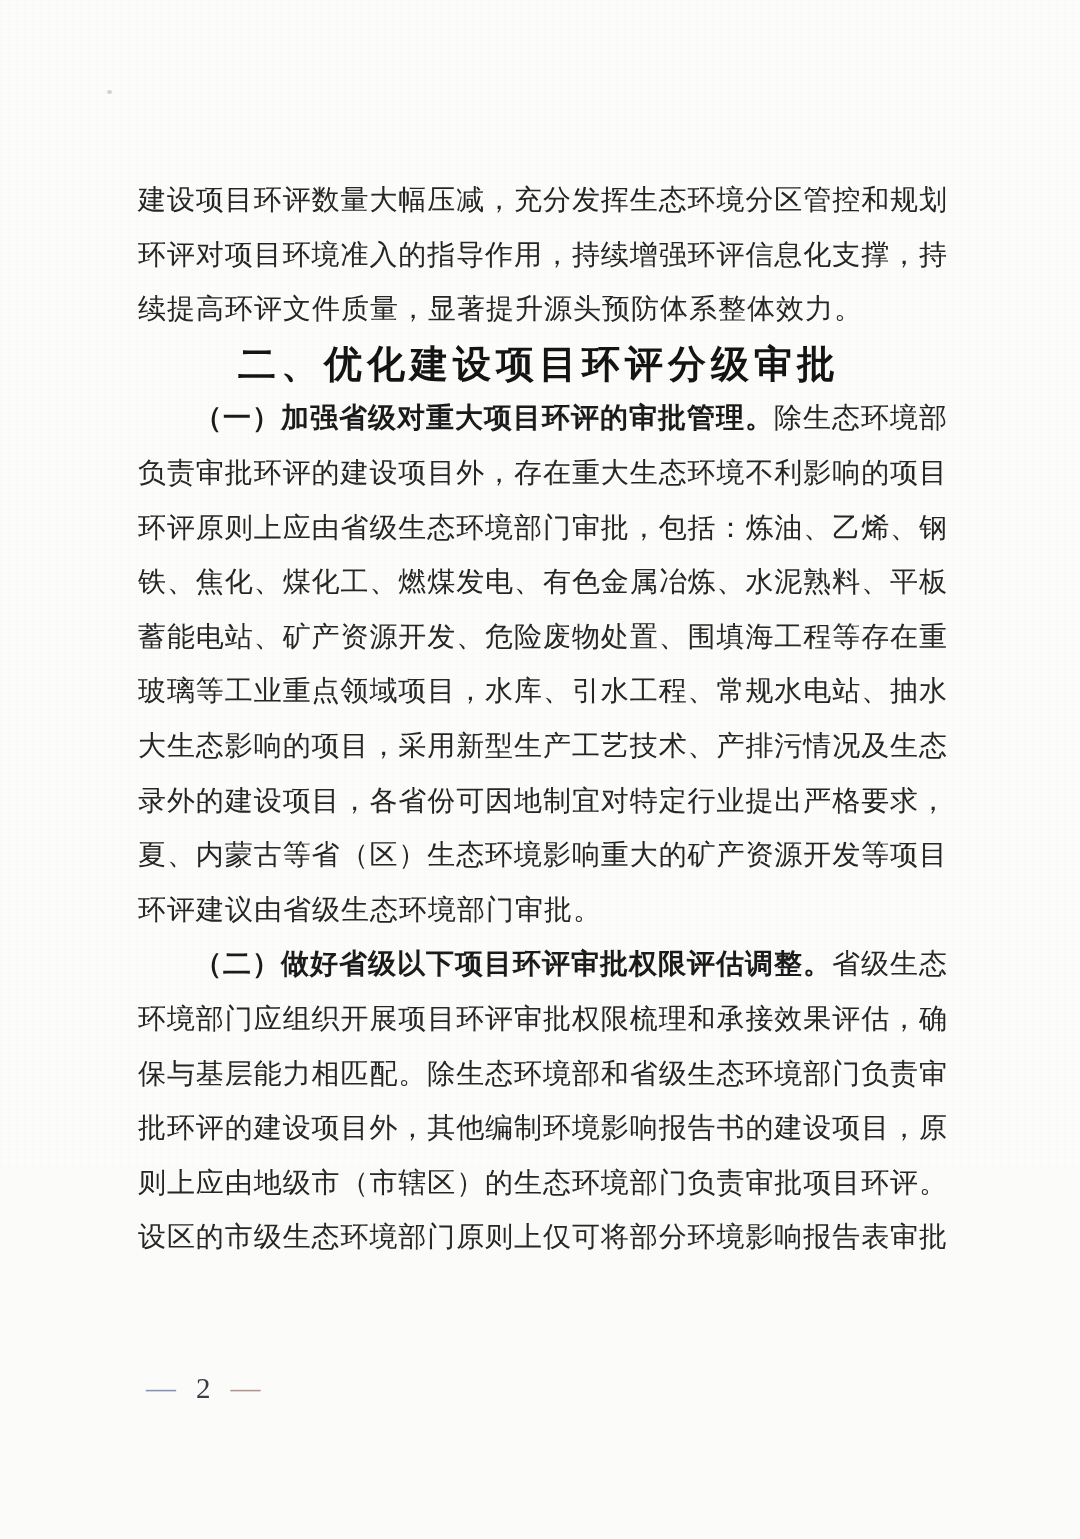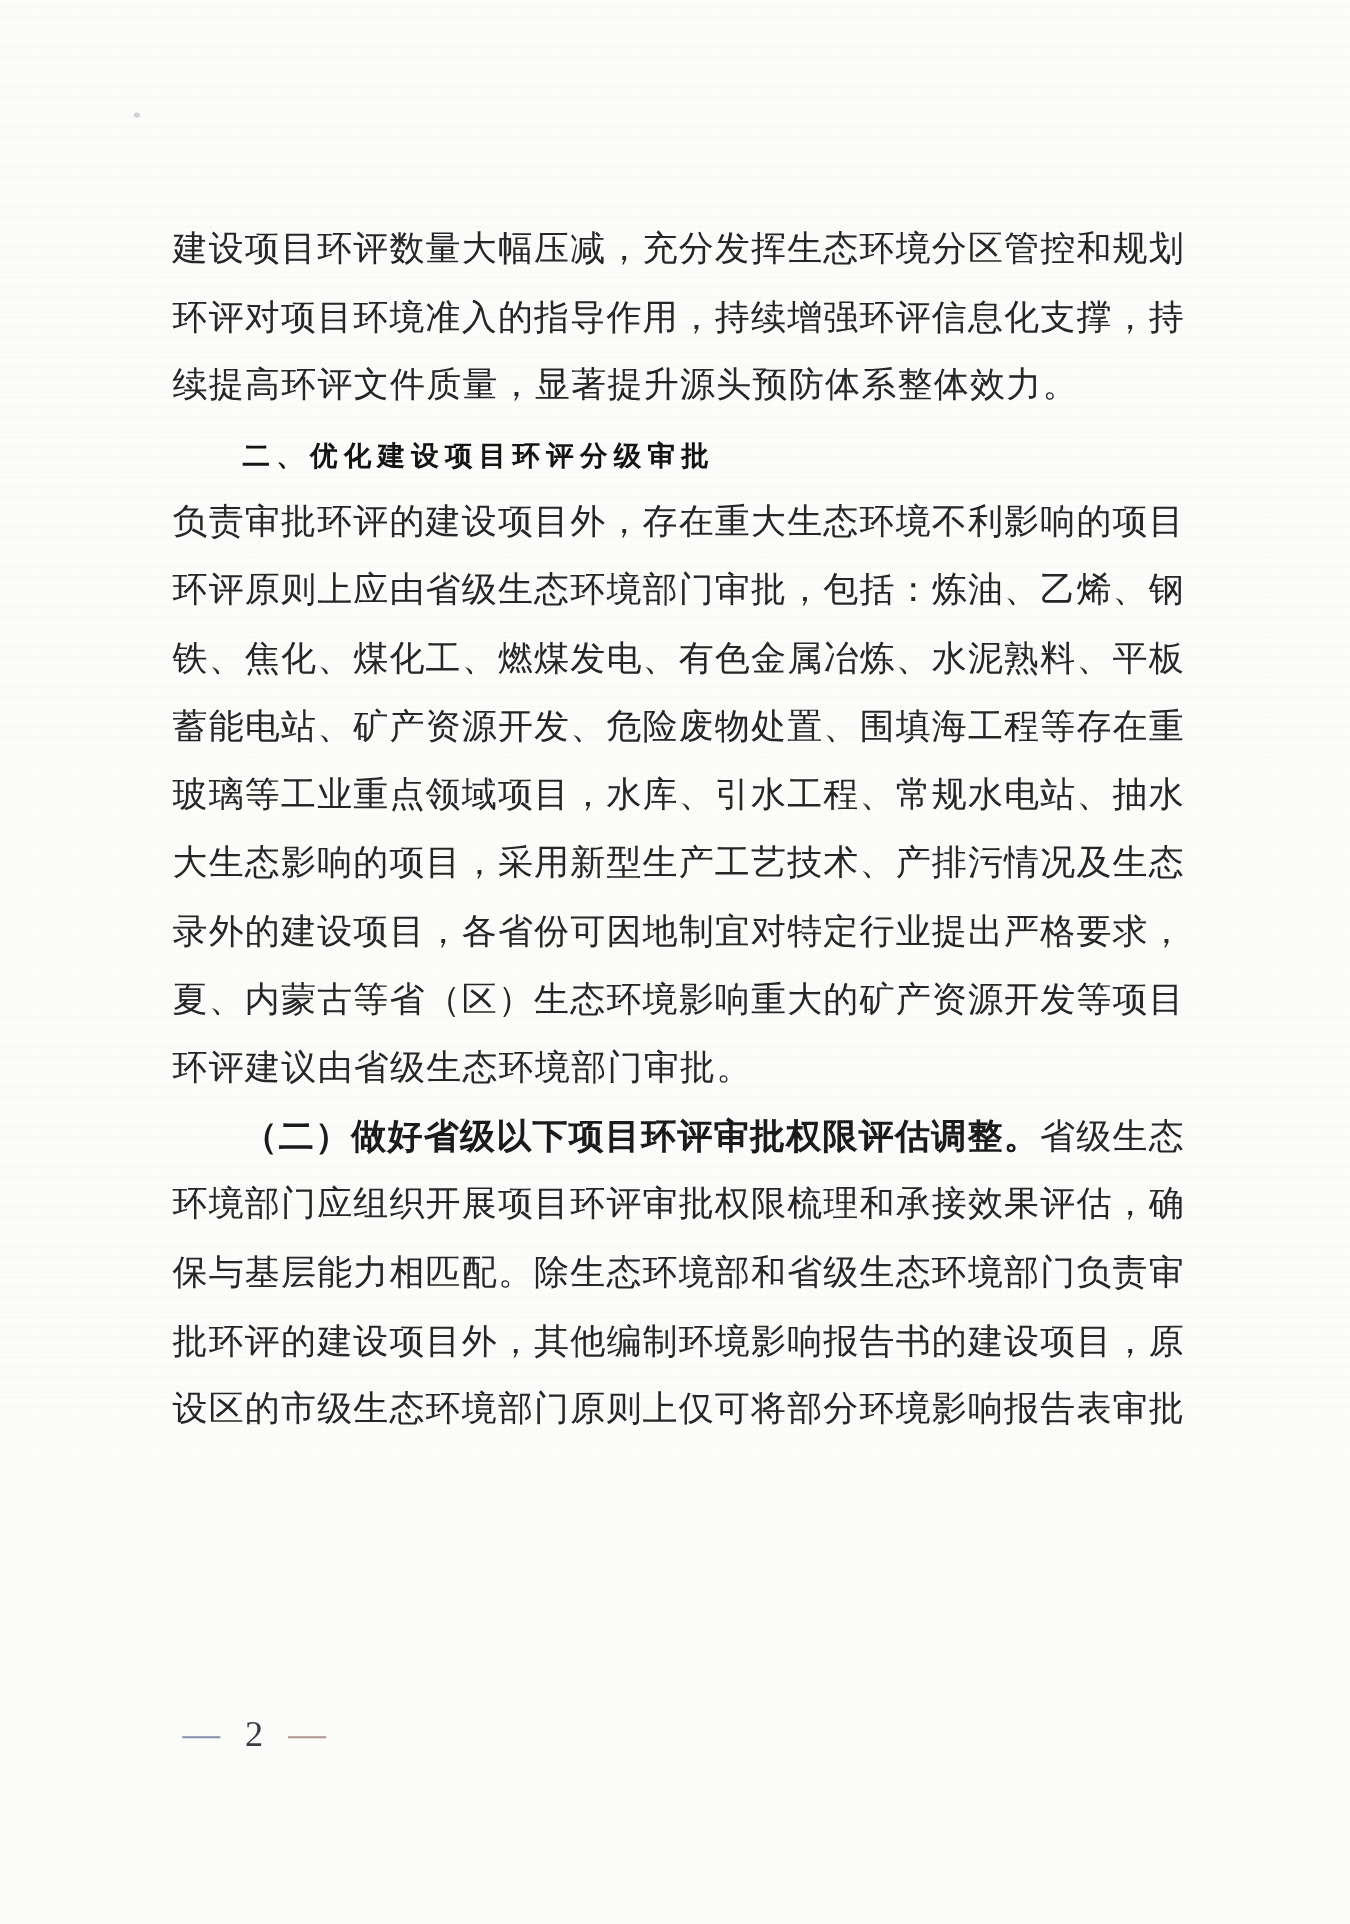--- a/index.html
+++ b/index.html
@@ -55,23 +55,24 @@
   .tline.left {
     text-align: right;
     text-align-last: left;
     letter-spacing: 1px;
     white-space: normal;
   }
   .tline.indent { padding-left: 56px; }
   .heading {
     font-family: "Liberation Sans", "DejaVu Sans", sans-serif;
     font-weight: 700;
-    font-size: 22px;
+    font-size: 38px;
     letter-spacing: 5px;
     color: #141414;
+    margin-left: 44px;
   }
   .lead {
     font-weight: 700;
     color: #1b1b1b;
   }
   .footer {
     position: absolute;
     left: 146px;
     top: 1368px;
     height: 40px;
@@ -103,36 +104,40 @@
   <div class="content">
 
     <div class="tline">建设项目环评数量大幅压减，充分发挥生态环境分区管控和规划</div>
     <div class="tline">环评对项目环境准入的指导作用，持续增强环评信息化支撑，持</div>
     <div class="tline left">续提高环评文件质量，显著提升源头预防体系整体效力。</div>
 
     <div class="tline left indent">
       <span class="heading">二、优化建设项目环评分级审批</span>
     </div>
 
+    <div class="tline indent">
+      <span class="lead">（一）加强省级对重大项目环评的审批管理。</span><span>除生态环境部</span>
+    </div>
     <div class="tline">负责审批环评的建设项目外，存在重大生态环境不利影响的项目</div>
     <div class="tline">环评原则上应由省级生态环境部门审批，包括：炼油、乙烯、钢</div>
     <div class="tline">铁、焦化、煤化工、燃煤发电、有色金属冶炼、水泥熟料、平板</div>
     <div class="tline">蓄能电站、矿产资源开发、危险废物处置、围填海工程等存在重</div>
     <div class="tline">玻璃等工业重点领域项目，水库、引水工程、常规水电站、抽水</div>
     <div class="tline">大生态影响的项目，采用新型生产工艺技术、产排污情况及生态</div>
     <div class="tline">录外的建设项目，各省份可因地制宜对特定行业提出严格要求，</div>
     <div class="tline">夏、内蒙古等省（区）生态环境影响重大的矿产资源开发等项目</div>
     <div class="tline left">环评建议由省级生态环境部门审批。</div>
 
     <div class="tline indent">
       <span class="lead">（二）做好省级以下项目环评审批权限评估调整。</span><span>省级生态</span>
     </div>
     <div class="tline">环境部门应组织开展项目环评审批权限梳理和承接效果评估，确</div>
     <div class="tline">保与基层能力相匹配。除生态环境部和省级生态环境部门负责审</div>
     <div class="tline">批环评的建设项目外，其他编制环境影响报告书的建设项目，原</div>
+    <div class="tline">则上应由地级市（市辖区）的生态环境部门负责审批项目环评。</div>
     <div class="tline">设区的市级生态环境部门原则上仅可将部分环境影响报告表审批</div>
   </div>
 
   <div class="footer">
     <span class="dash dash-left">—</span>
     <span class="page-num">2</span>
     <span class="dash dash-right">—</span>
   </div>
 </div>
 

